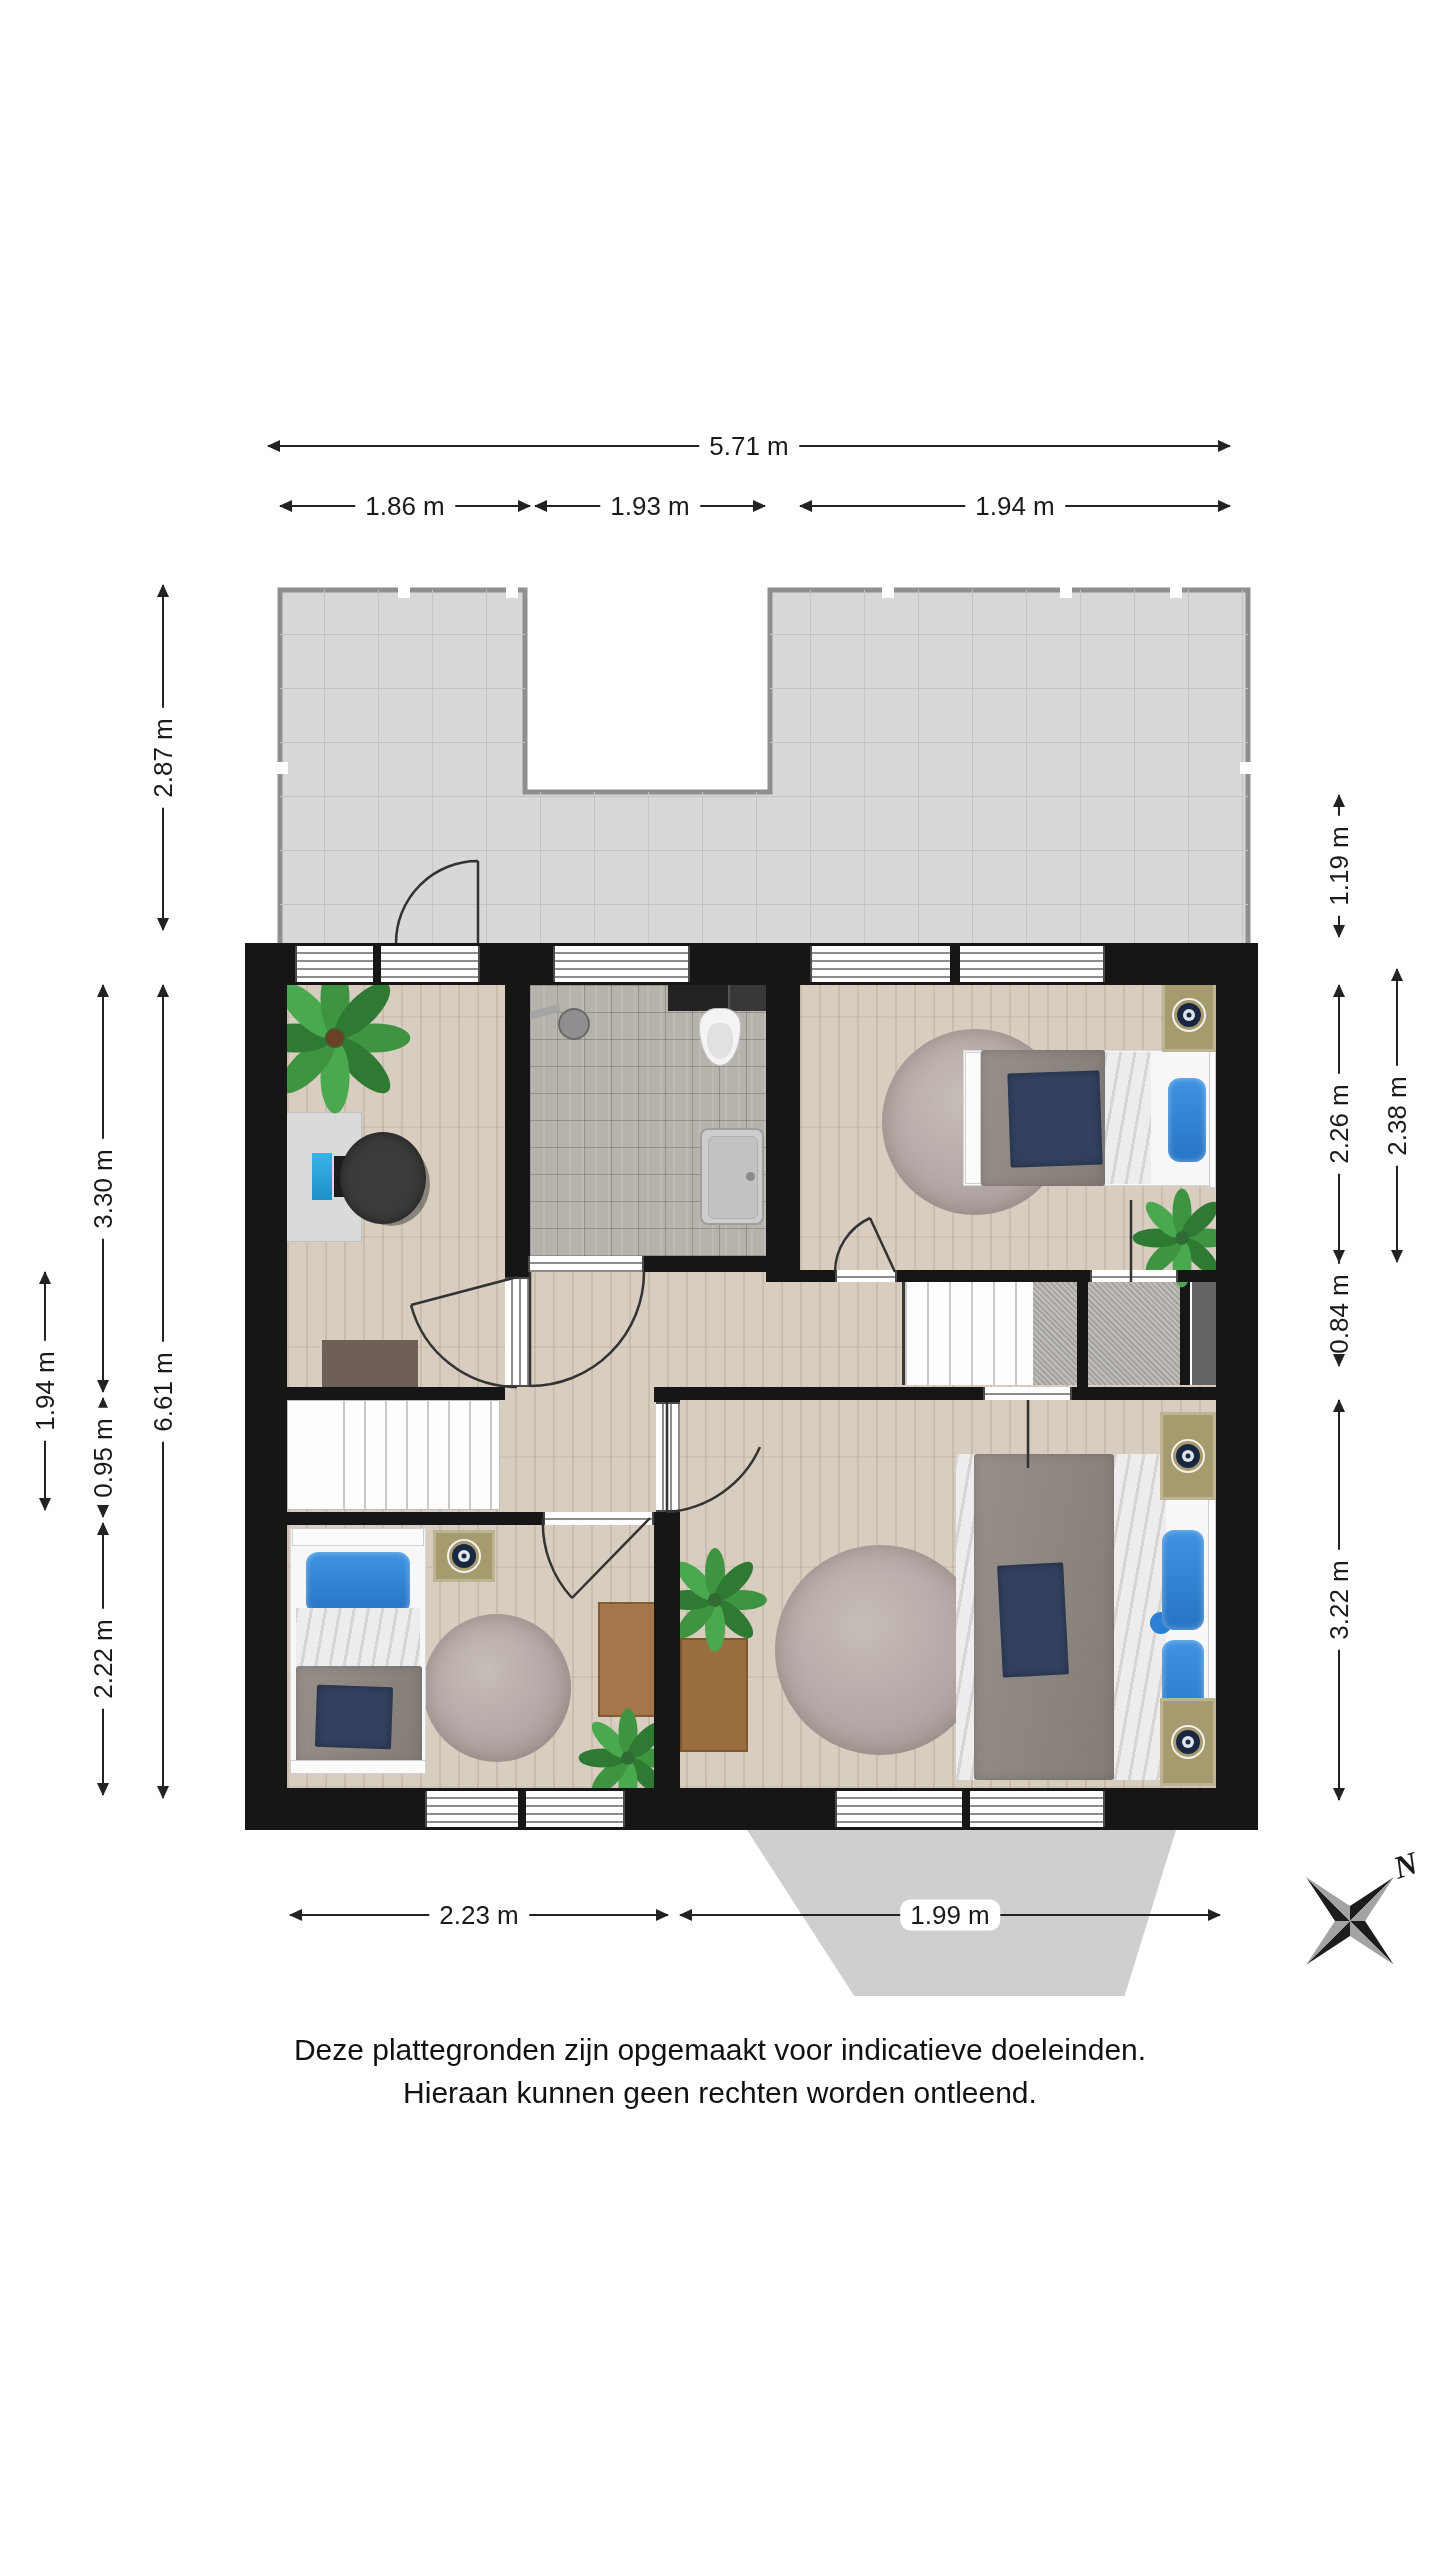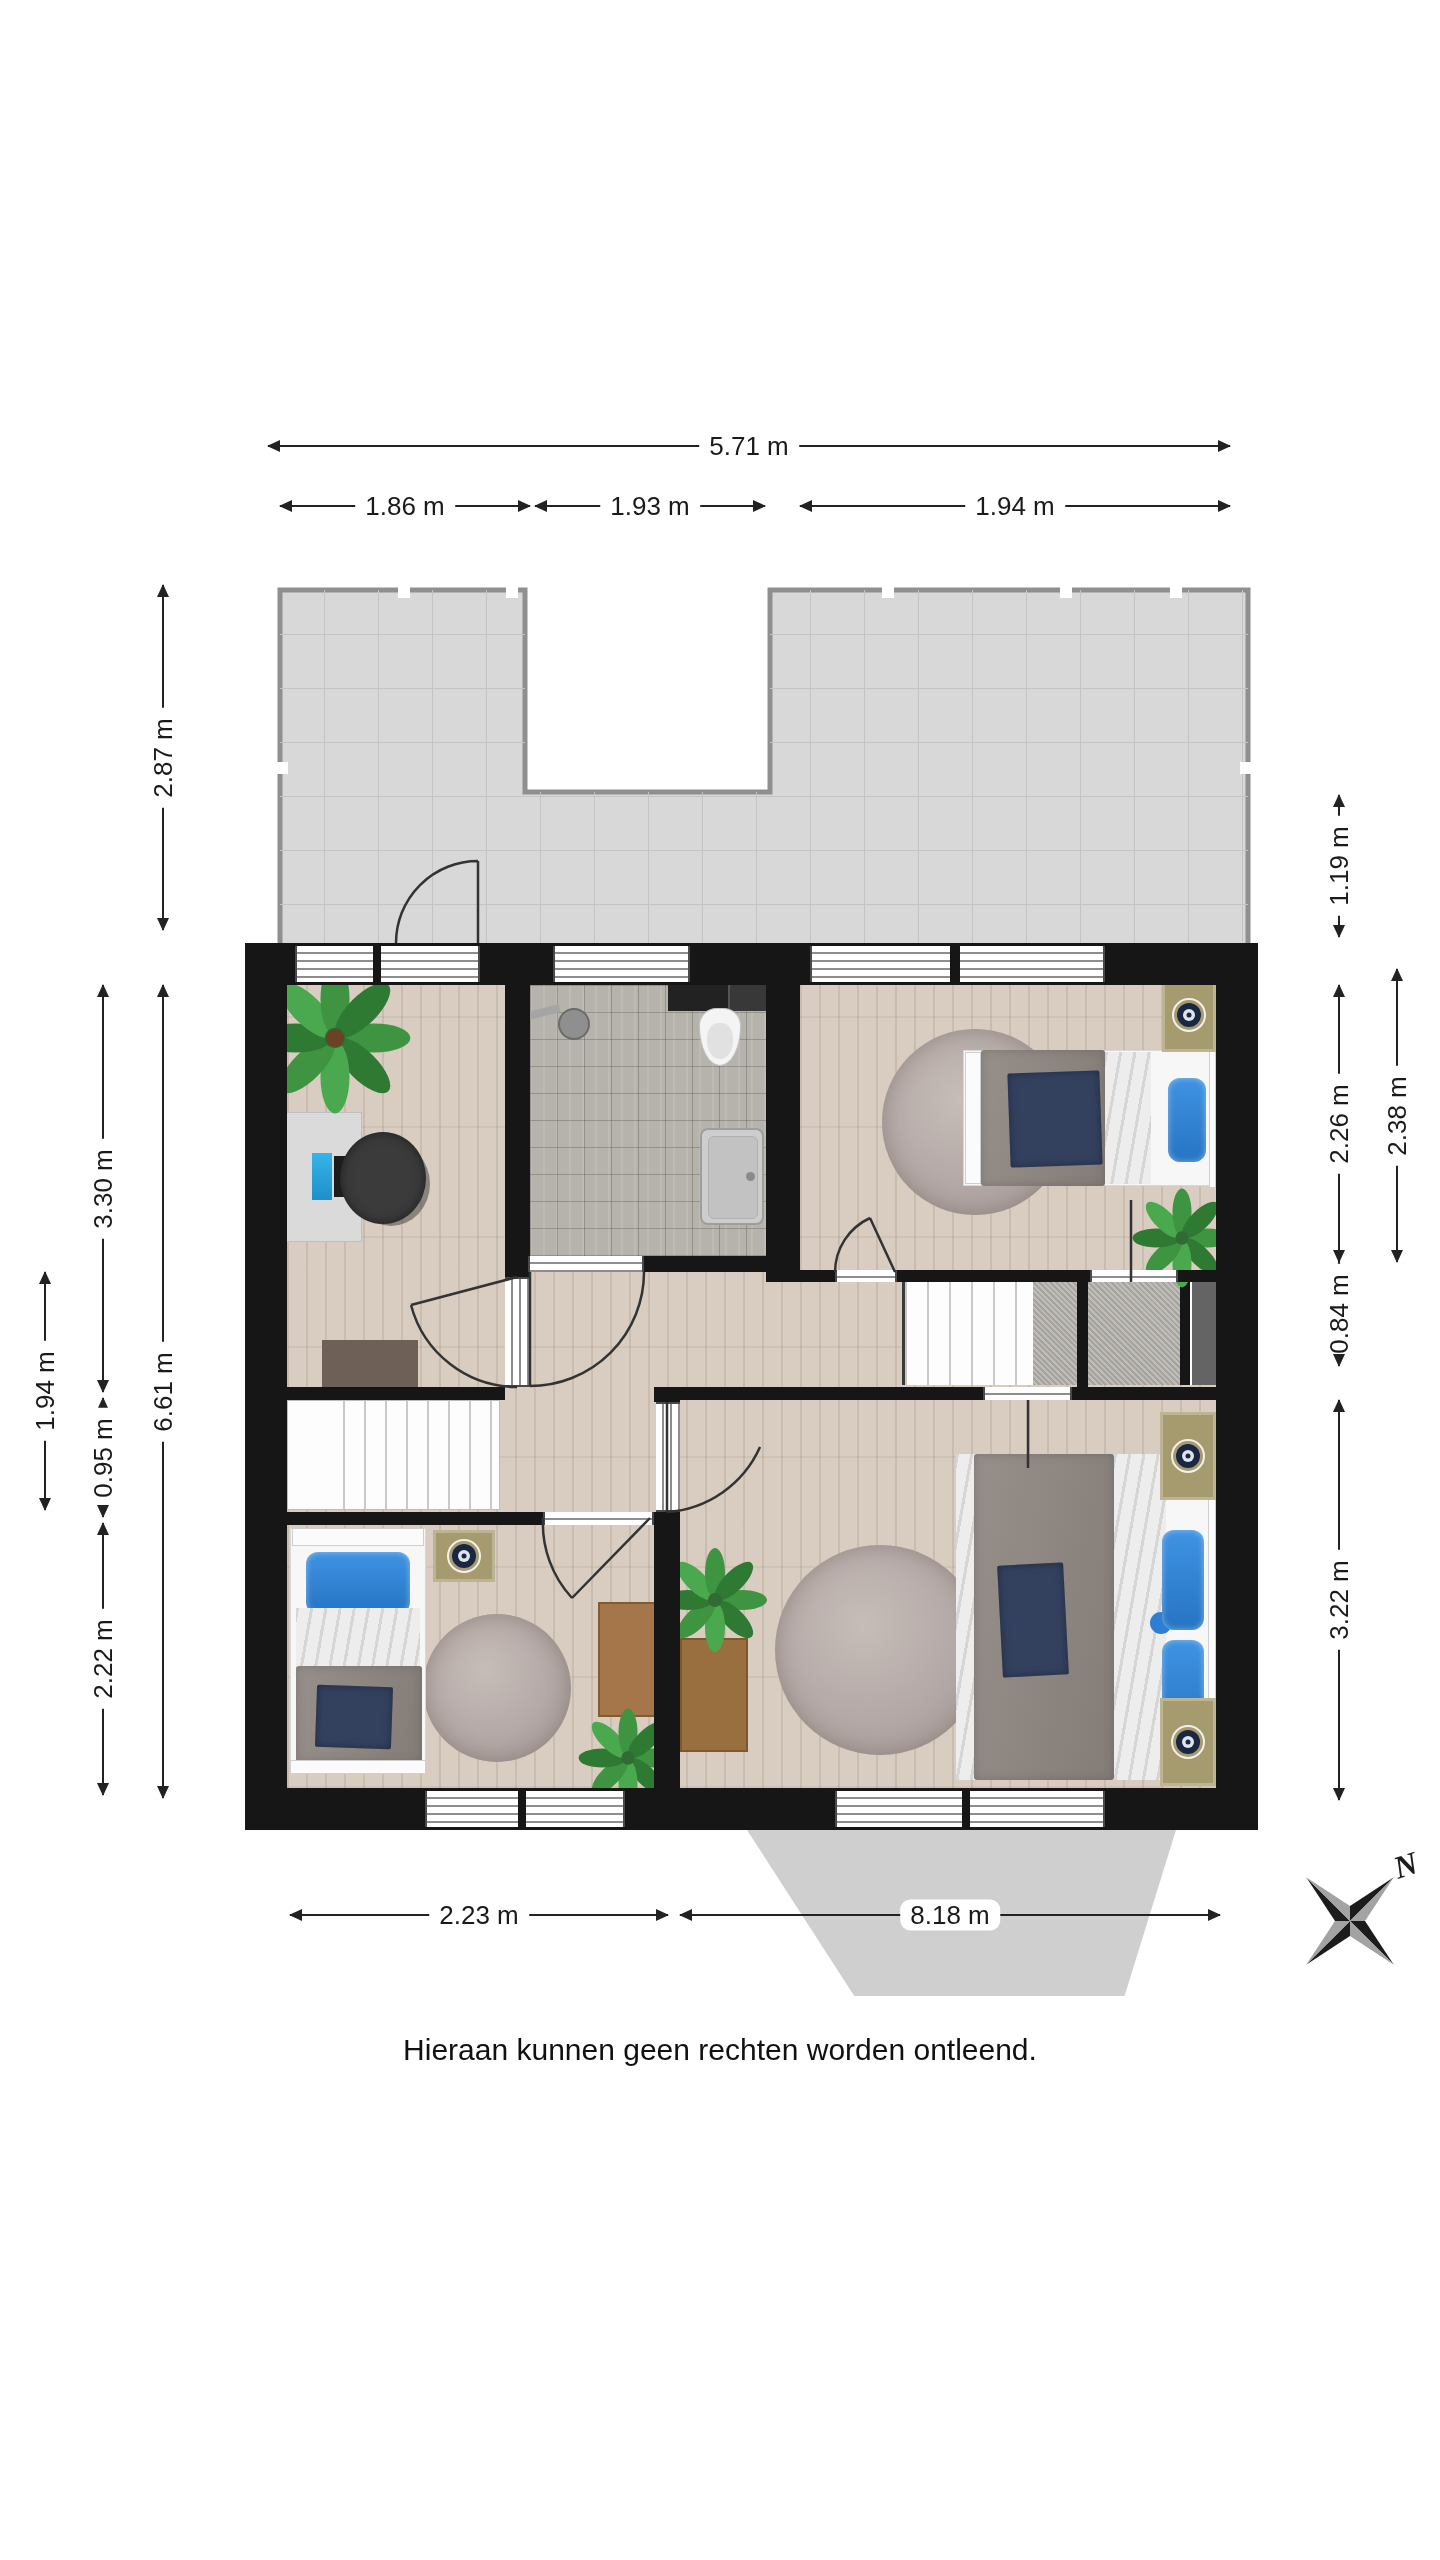--- a/index.html
+++ b/index.html
@@ -294,34 +294,35 @@
   <div class="dim-v" style="left:1338px;top:1400px;height:400px;">
     <span class="lab">3.22 m</span>
     </div>
   <div class="dim-v" style="left:1396px;top:969px;height:293px;">
     <span class="lab">2.38 m</span>
     </div>
   <div class="dim-h" style="left:290px;top:1914px;width:378px;">
     <span class="lab">2.23 m</span>
     </div>
   <div class="dim-h" style="left:680px;top:1914px;width:540px;">
-    <span class="lab pill">8.18 m</span>
+    <span class="lab pill">1.99 m</span>
     </div>
 
   <svg class="abs" style="left:1270px;top:1837px" width="170" height="170">
     <g>
       <polygon points="80,84 123.8,40.2 80,69" fill="#1c1c1c"></polygon>
       <polygon points="80,84 123.8,40.2 95,84" fill="#a3a3a3"></polygon>
       <polygon points="80,84 123.8,127.8 95,84" fill="#1c1c1c"></polygon>
       <polygon points="80,84 123.8,127.8 80,99" fill="#a3a3a3"></polygon>
       <polygon points="80,84 36.2,127.8 80,99" fill="#1c1c1c"></polygon>
       <polygon points="80,84 36.2,127.8 65,84" fill="#a3a3a3"></polygon>
       <polygon points="80,84 36.2,40.2 65,84" fill="#1c1c1c"></polygon>
       <polygon points="80,84 36.2,40.2 80,69" fill="#a3a3a3"></polygon>
     </g>
     <text x="128" y="42" transform="rotate(-18 128 42)" style="font:italic bold 32px 'Liberation Serif', serif;fill:#1c1c1c;">N</text>
   </svg>
 
   <div id="caption" style="width:1440px;">
+    <div>Deze plattegronden zijn opgemaakt voor indicatieve doeleinden.</div>
     <div>Hieraan kunnen geen rechten worden ontleend.</div>
   </div>
 
 </div>
 
 </body></html>

